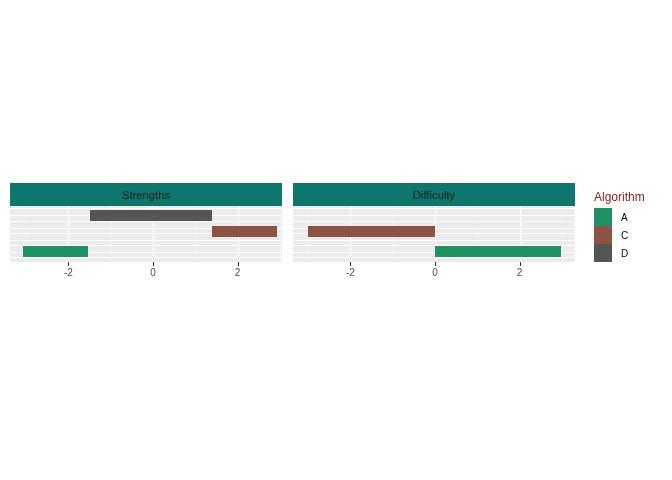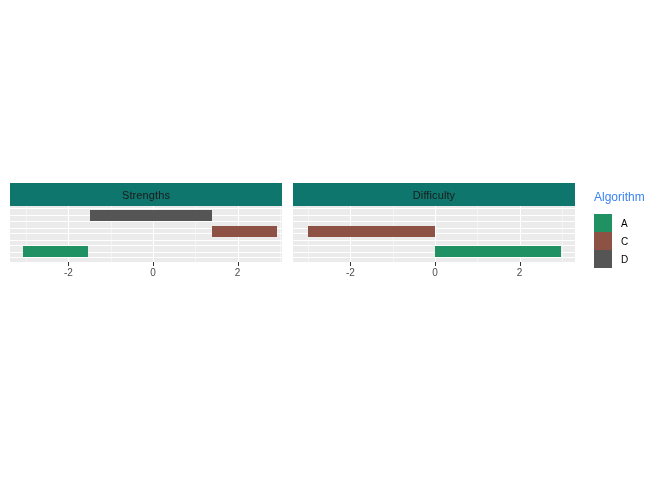--- a/index.html
+++ b/index.html
@@ -108,22 +108,22 @@
   }
 
   
   #legend {
     position: absolute;
     left: 594px;
     top: 190px;
   }
   #legend-title {
     font-size: 12px;
-    color: #3b82f6;
-    margin-bottom: 10px;
+    color: #7f1d1d;
+    margin-bottom: 4px;
     white-space: nowrap;
   }
   .legend-row {
     display: flex;
     align-items: center;
     height: 18px;
   }
   .legend-swatch {
     width: 18px;
     height: 18px;

